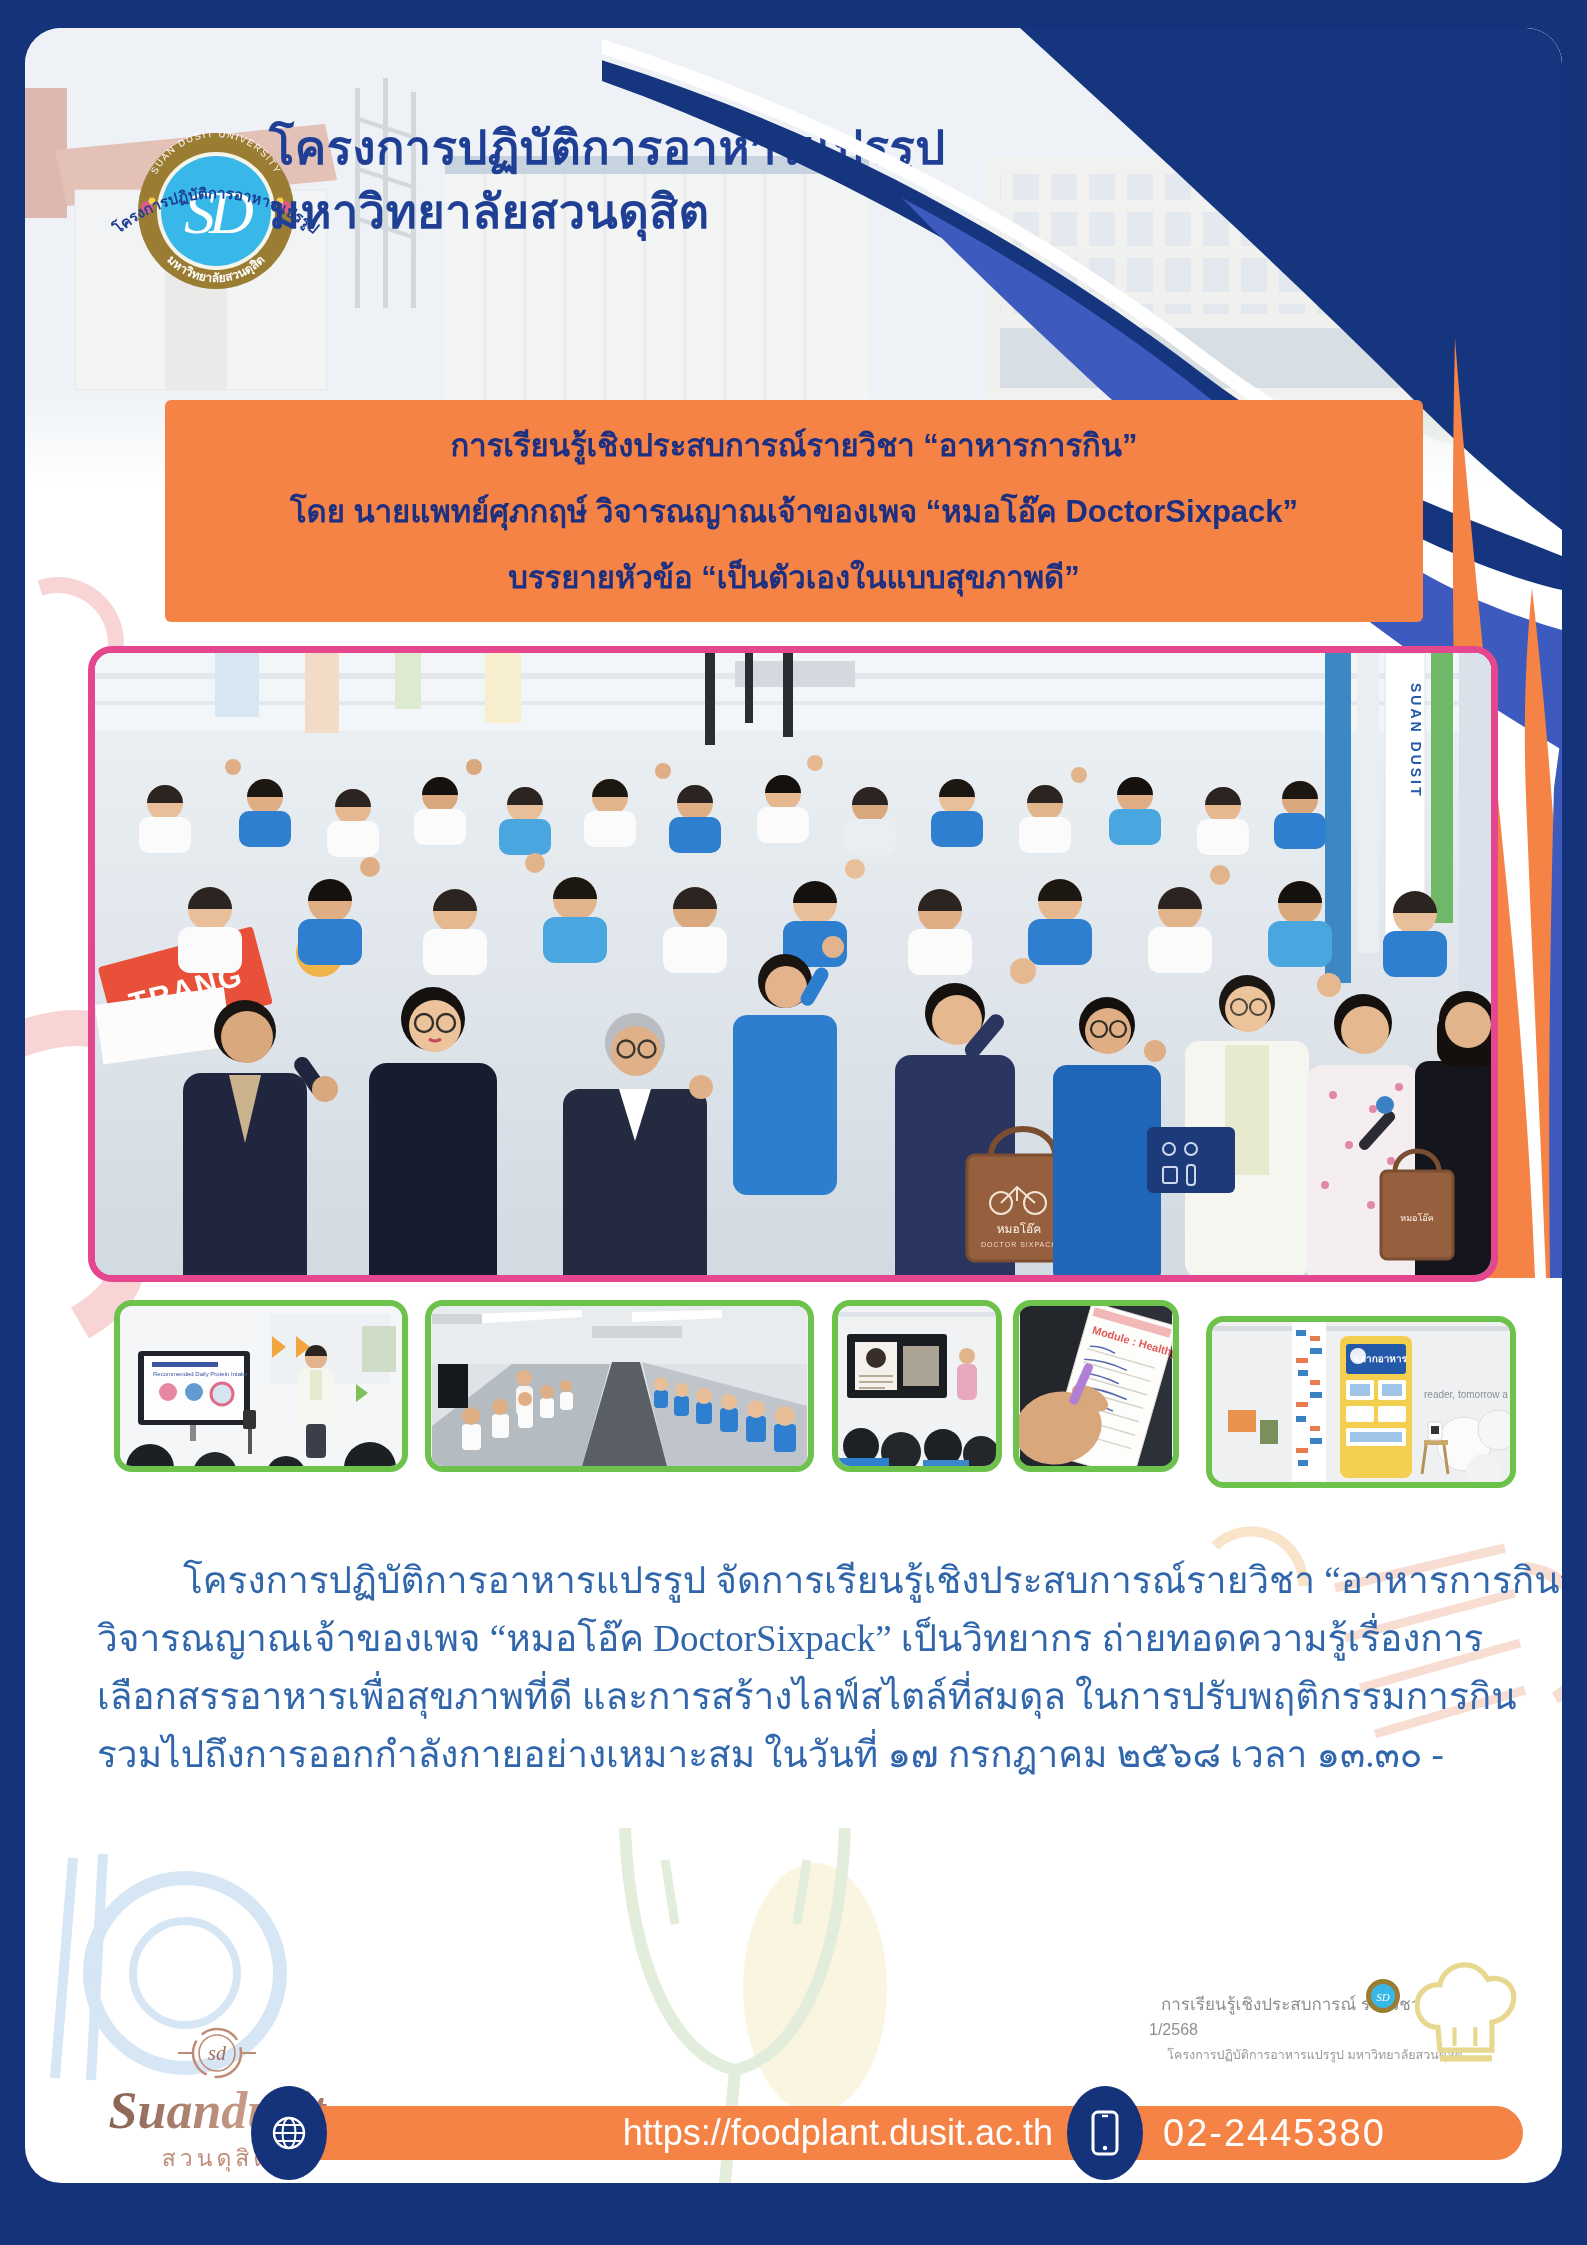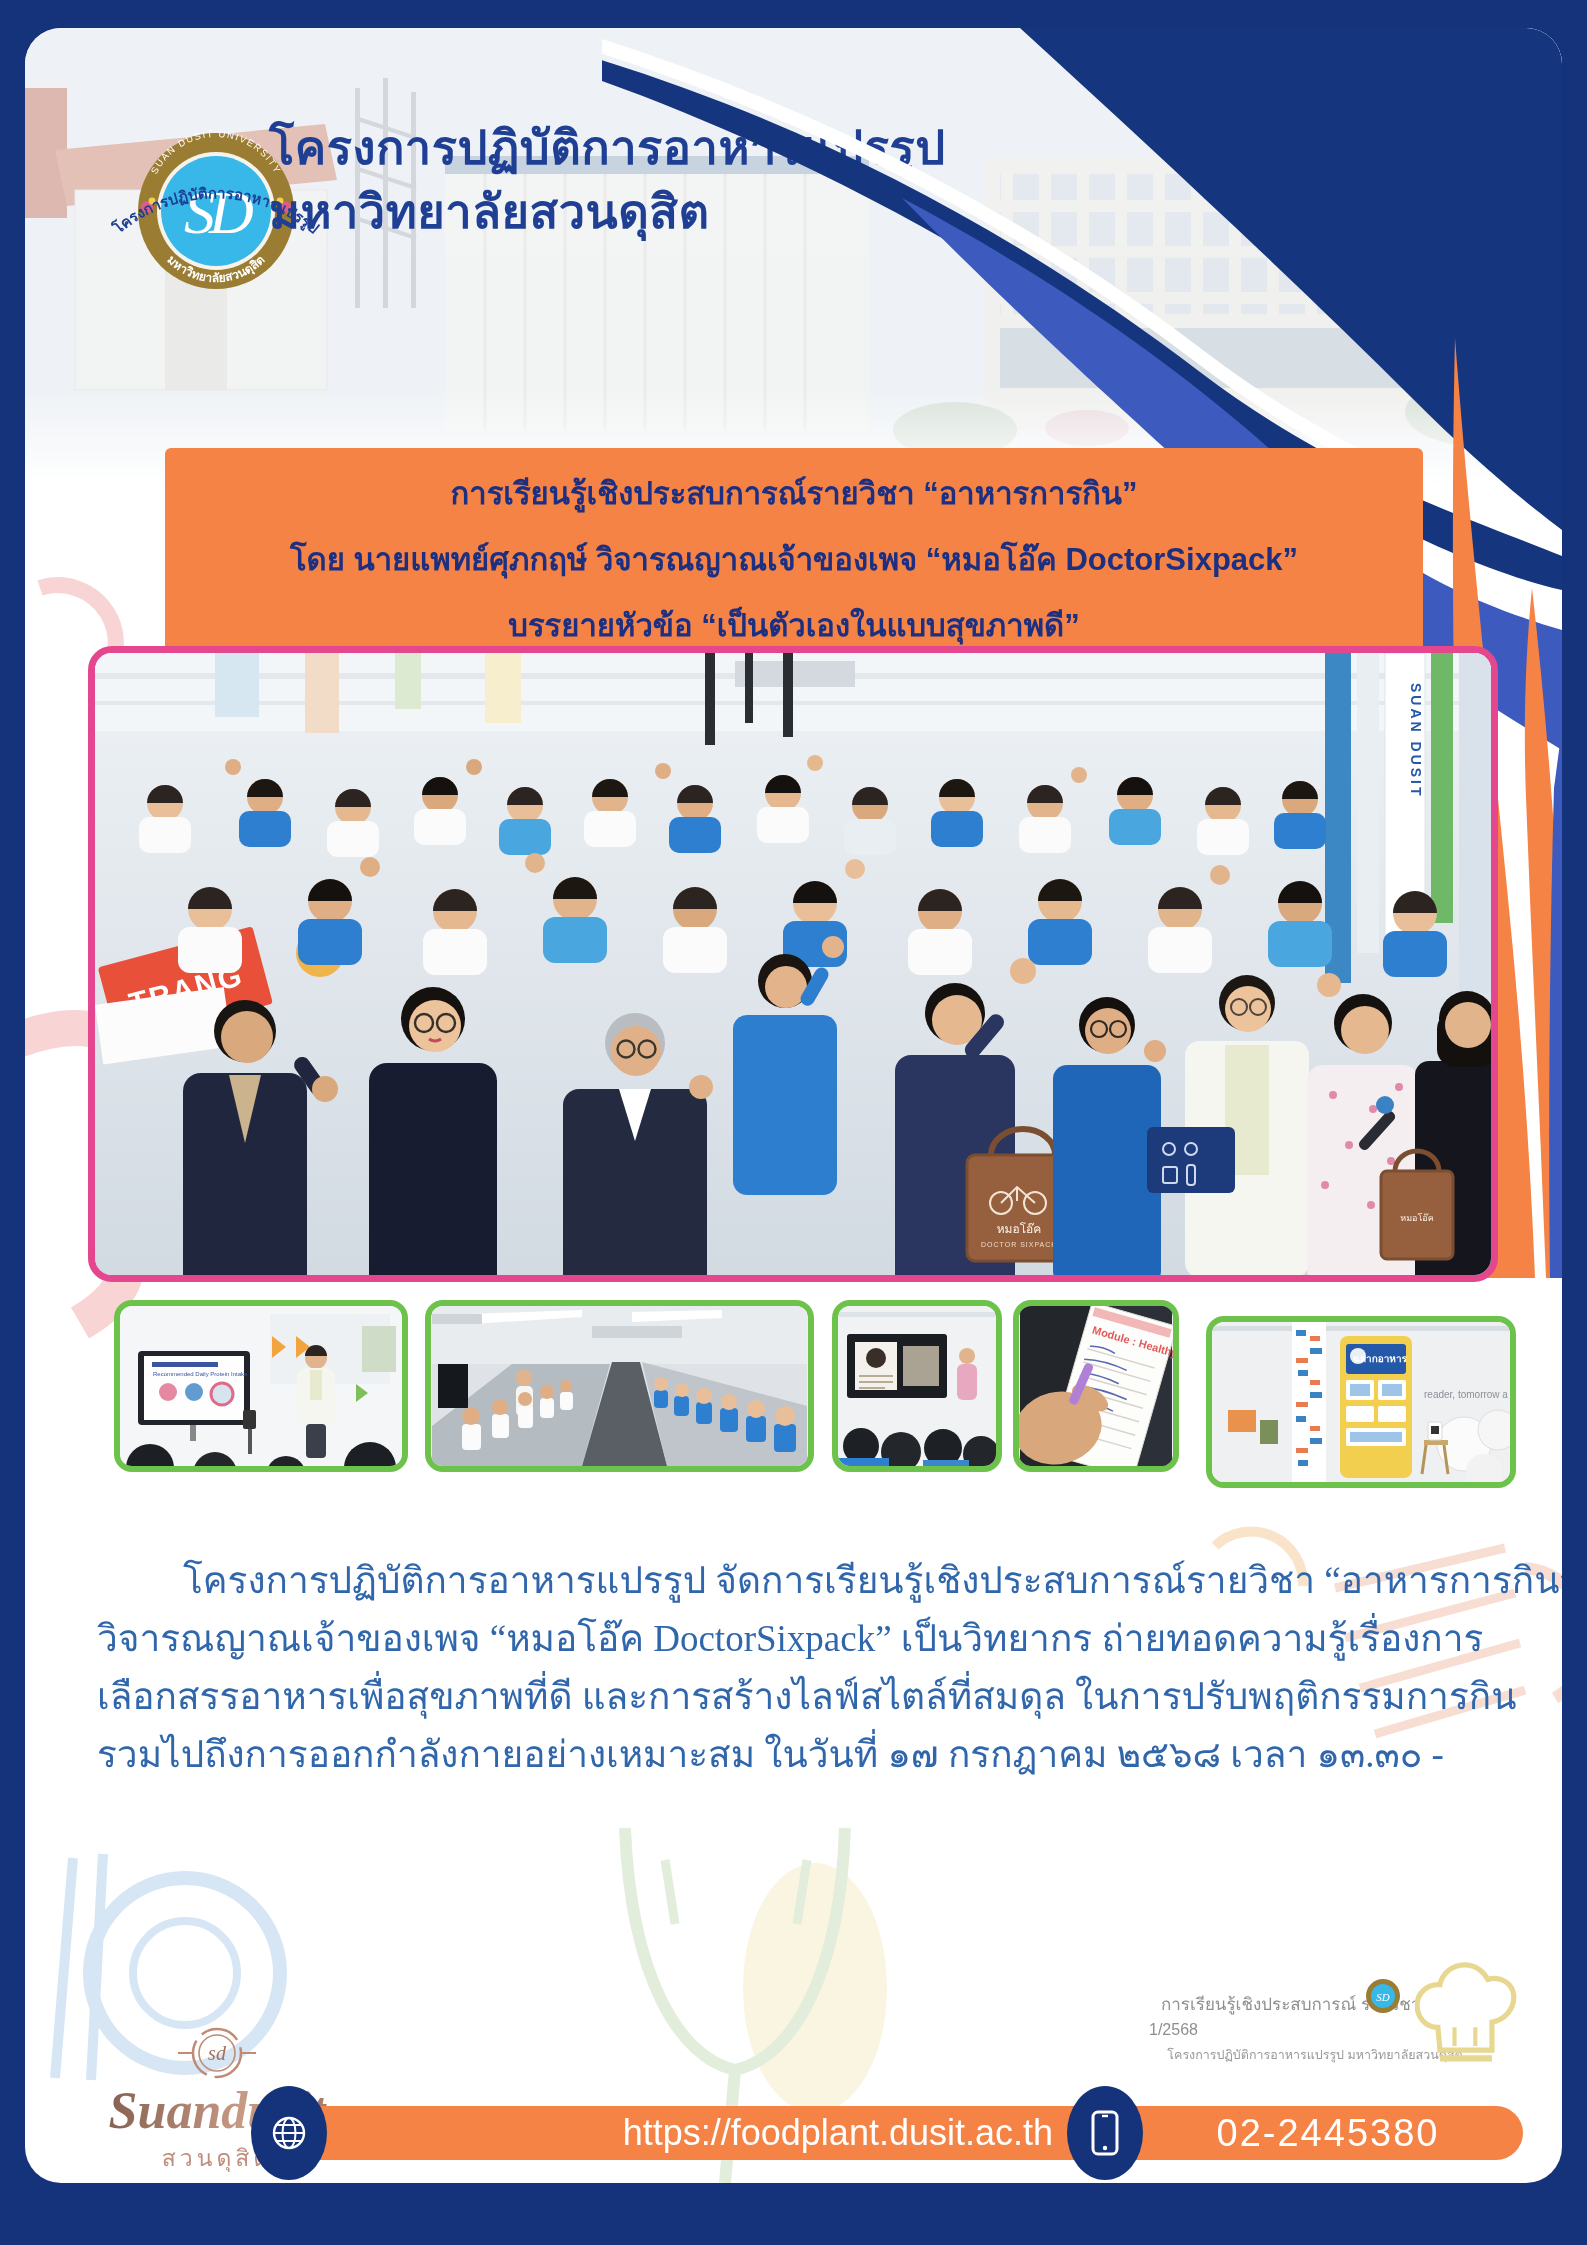--- a/index.html
+++ b/index.html
@@ -11,21 +11,21 @@
   .header{position:absolute;left:0;top:0;width:1537px;height:458px;overflow:hidden;z-index:1;}
   .header svg{position:absolute;left:0;top:0;}
   .seal-wrap{position:absolute;left:48px;top:40px;width:286px;height:346px;z-index:2;}
   .title{position:absolute;left:244px;top:88px;z-index:2;color:#1e3f94;font-weight:bold;font-size:47px;line-height:64px;letter-spacing:.5px;}
 
   .swoosh{position:absolute;right:0;top:0;width:960px;height:1250px;z-index:3;pointer-events:none;}
 
   
   .banner{position:absolute;left:140px;top:372px;width:1258px;height:222px;background:#f58345;border-radius:6px;z-index:4;
           display:flex;flex-direction:column;justify-content:center;align-items:center;gap:16px;
-          color:#1d2f80;font-weight:bold;font-size:31px;text-align:center;margin-top:48px;}
+          color:#1d2f80;font-weight:bold;font-size:31px;text-align:center;}
 
   
   .mainphoto{position:absolute;left:63px;top:618px;width:1410px;height:636px;box-sizing:border-box;
              border:7px solid #e5478f;border-radius:24px;overflow:hidden;background:#dfe7ee;z-index:4;}
   .mainphoto svg{display:block;width:100%;height:100%;}
 
   
   .thumb{position:absolute;top:1272px;height:172px;box-sizing:border-box;border:6px solid #6cc24a;border-radius:18px;
          overflow:hidden;background:#eef1f3;z-index:4;}
   .thumb svg{display:block;width:100%;height:100%;}
@@ -57,21 +57,21 @@
   .courselogo .sub{color:#9a9a9a;font-size:12.5px;text-align:center;margin-top:2px;padding-left:40px;}
   .mini-seal{position:absolute;left:300px;top:-12px;}
   .chef-hat{position:absolute;right:6px;top:-28px;}
 
   .bar{position:absolute;left:238px;top:2078px;width:1260px;height:54px;background:#f58345;border-radius:27px;z-index:6;}
   .badge{position:absolute;top:50%;transform:translateY(-50%);width:76px;height:94px;background:#14337b;border-radius:50%;
          display:flex;align-items:center;justify-content:center;}
   .badge.globe{left:-12px;} .badge.phone{left:804px;}
   .bar .url{position:absolute;left:90px;width:700px;top:0;height:54px;line-height:54px;text-align:right;
             color:#fff;font-size:36px;}
-  .bar .tel{position:absolute;left:900px;width:330px;top:0;height:54px;line-height:54px;text-align:center;
+  .bar .tel{position:absolute;left:900px;width:330px;top:0;height:54px;line-height:54px;
             color:#fff;font-size:38px;letter-spacing:2px;}
 </style>
 </head>
 <body>
 
 <div class="poster">
   <div class="card">
 
     <svg class="doodles" width="1537" height="2155" viewBox="0 0 1537 2155">
       <path d="M-60,1040 C60,960 150,1010 105,1105 C65,1195 150,1240 55,1295" stroke="#f8d4d4" stroke-width="36" fill="none"></path>

